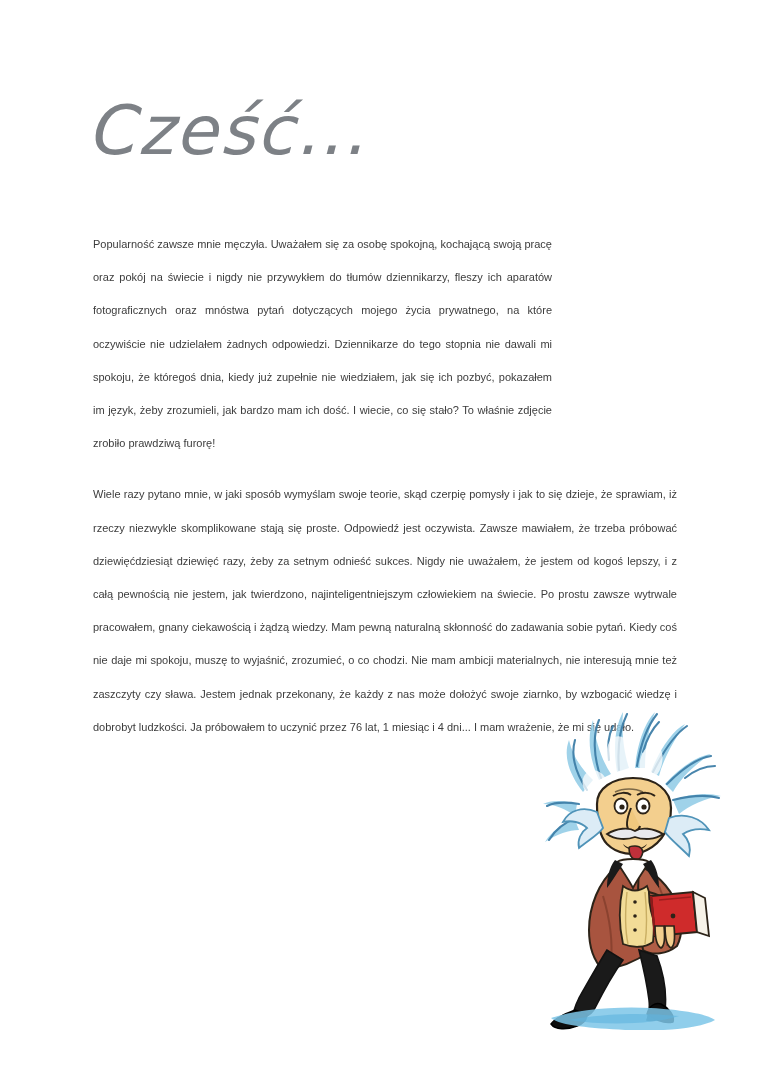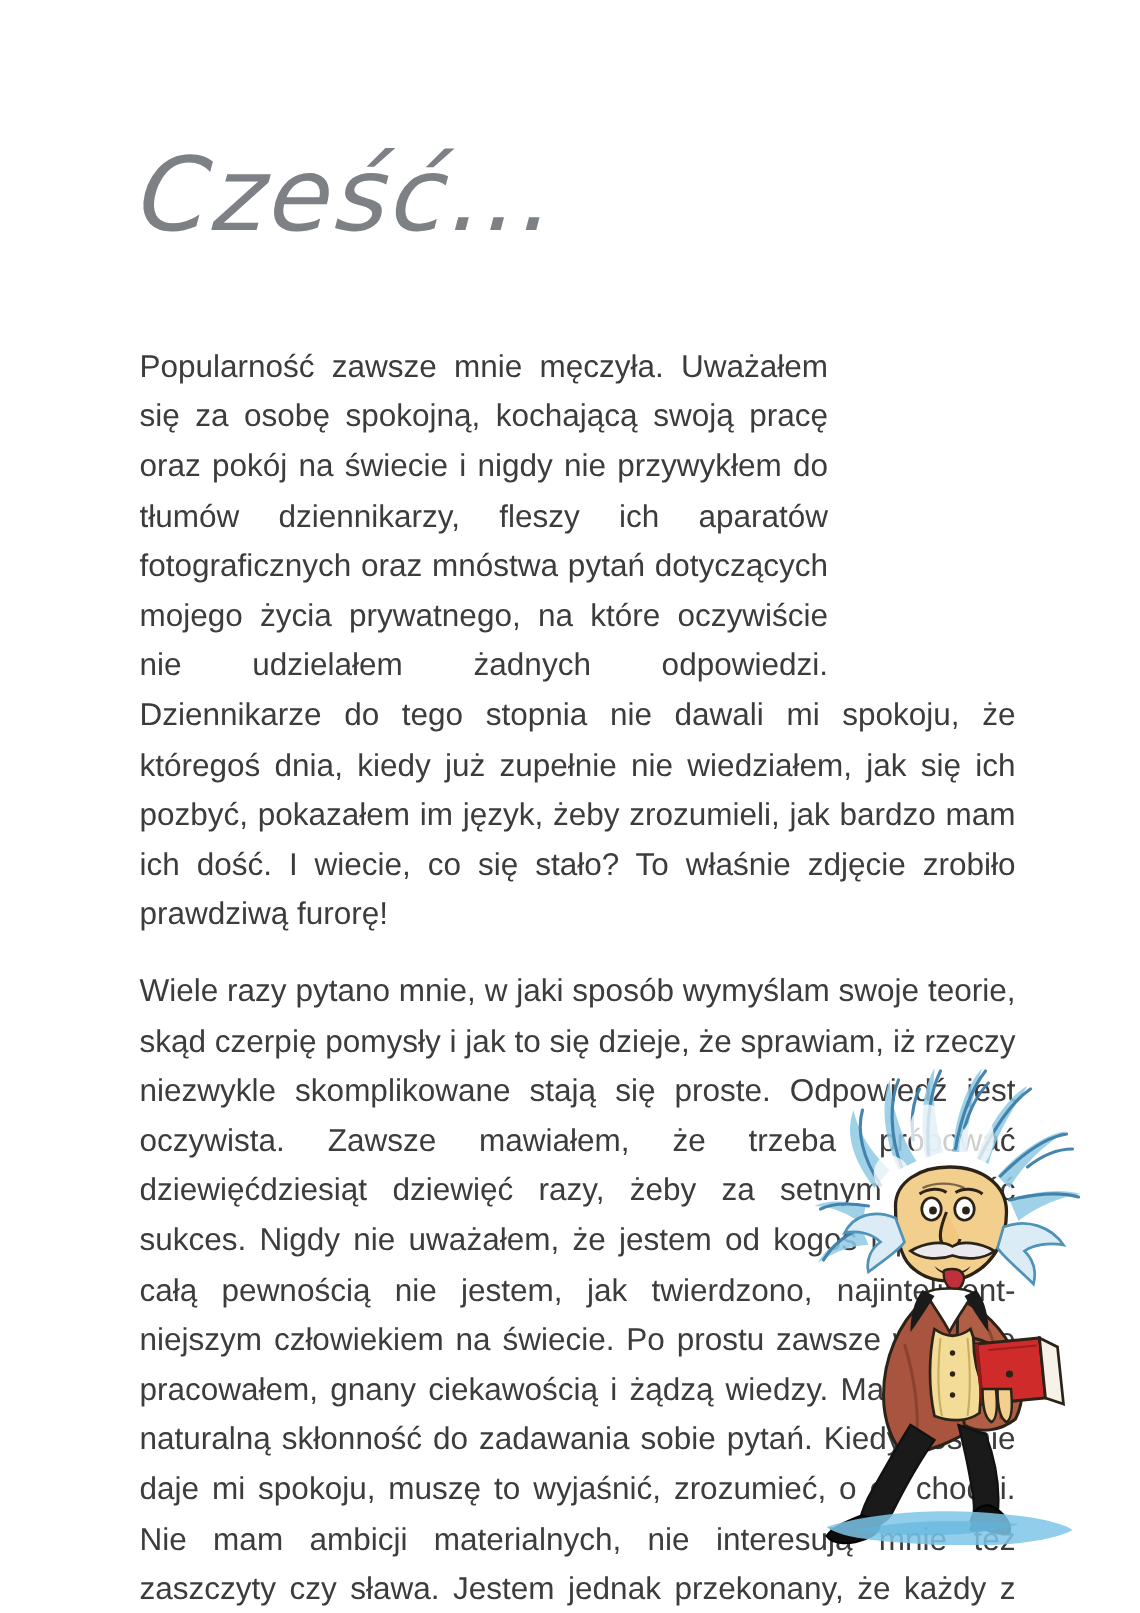--- a/index.html
+++ b/index.html
@@ -50,21 +50,21 @@
   .float-illustration {
     float: right;
     width: 125px;
     height: 228px;
     shape-outside: margin-box;
     margin: 0;
   }
 
   .para {
     margin: 0 0 18px 0;
-    font-size: 21px;
+    font-size: 11px;
     line-height: 33.2px;
     text-align: justify;
     text-justify: inter-word;
     color: #3c3c3c;
     hyphens: manual;
   }
   .para:last-child { margin-bottom: 0; }
 
   
   #illustration {

